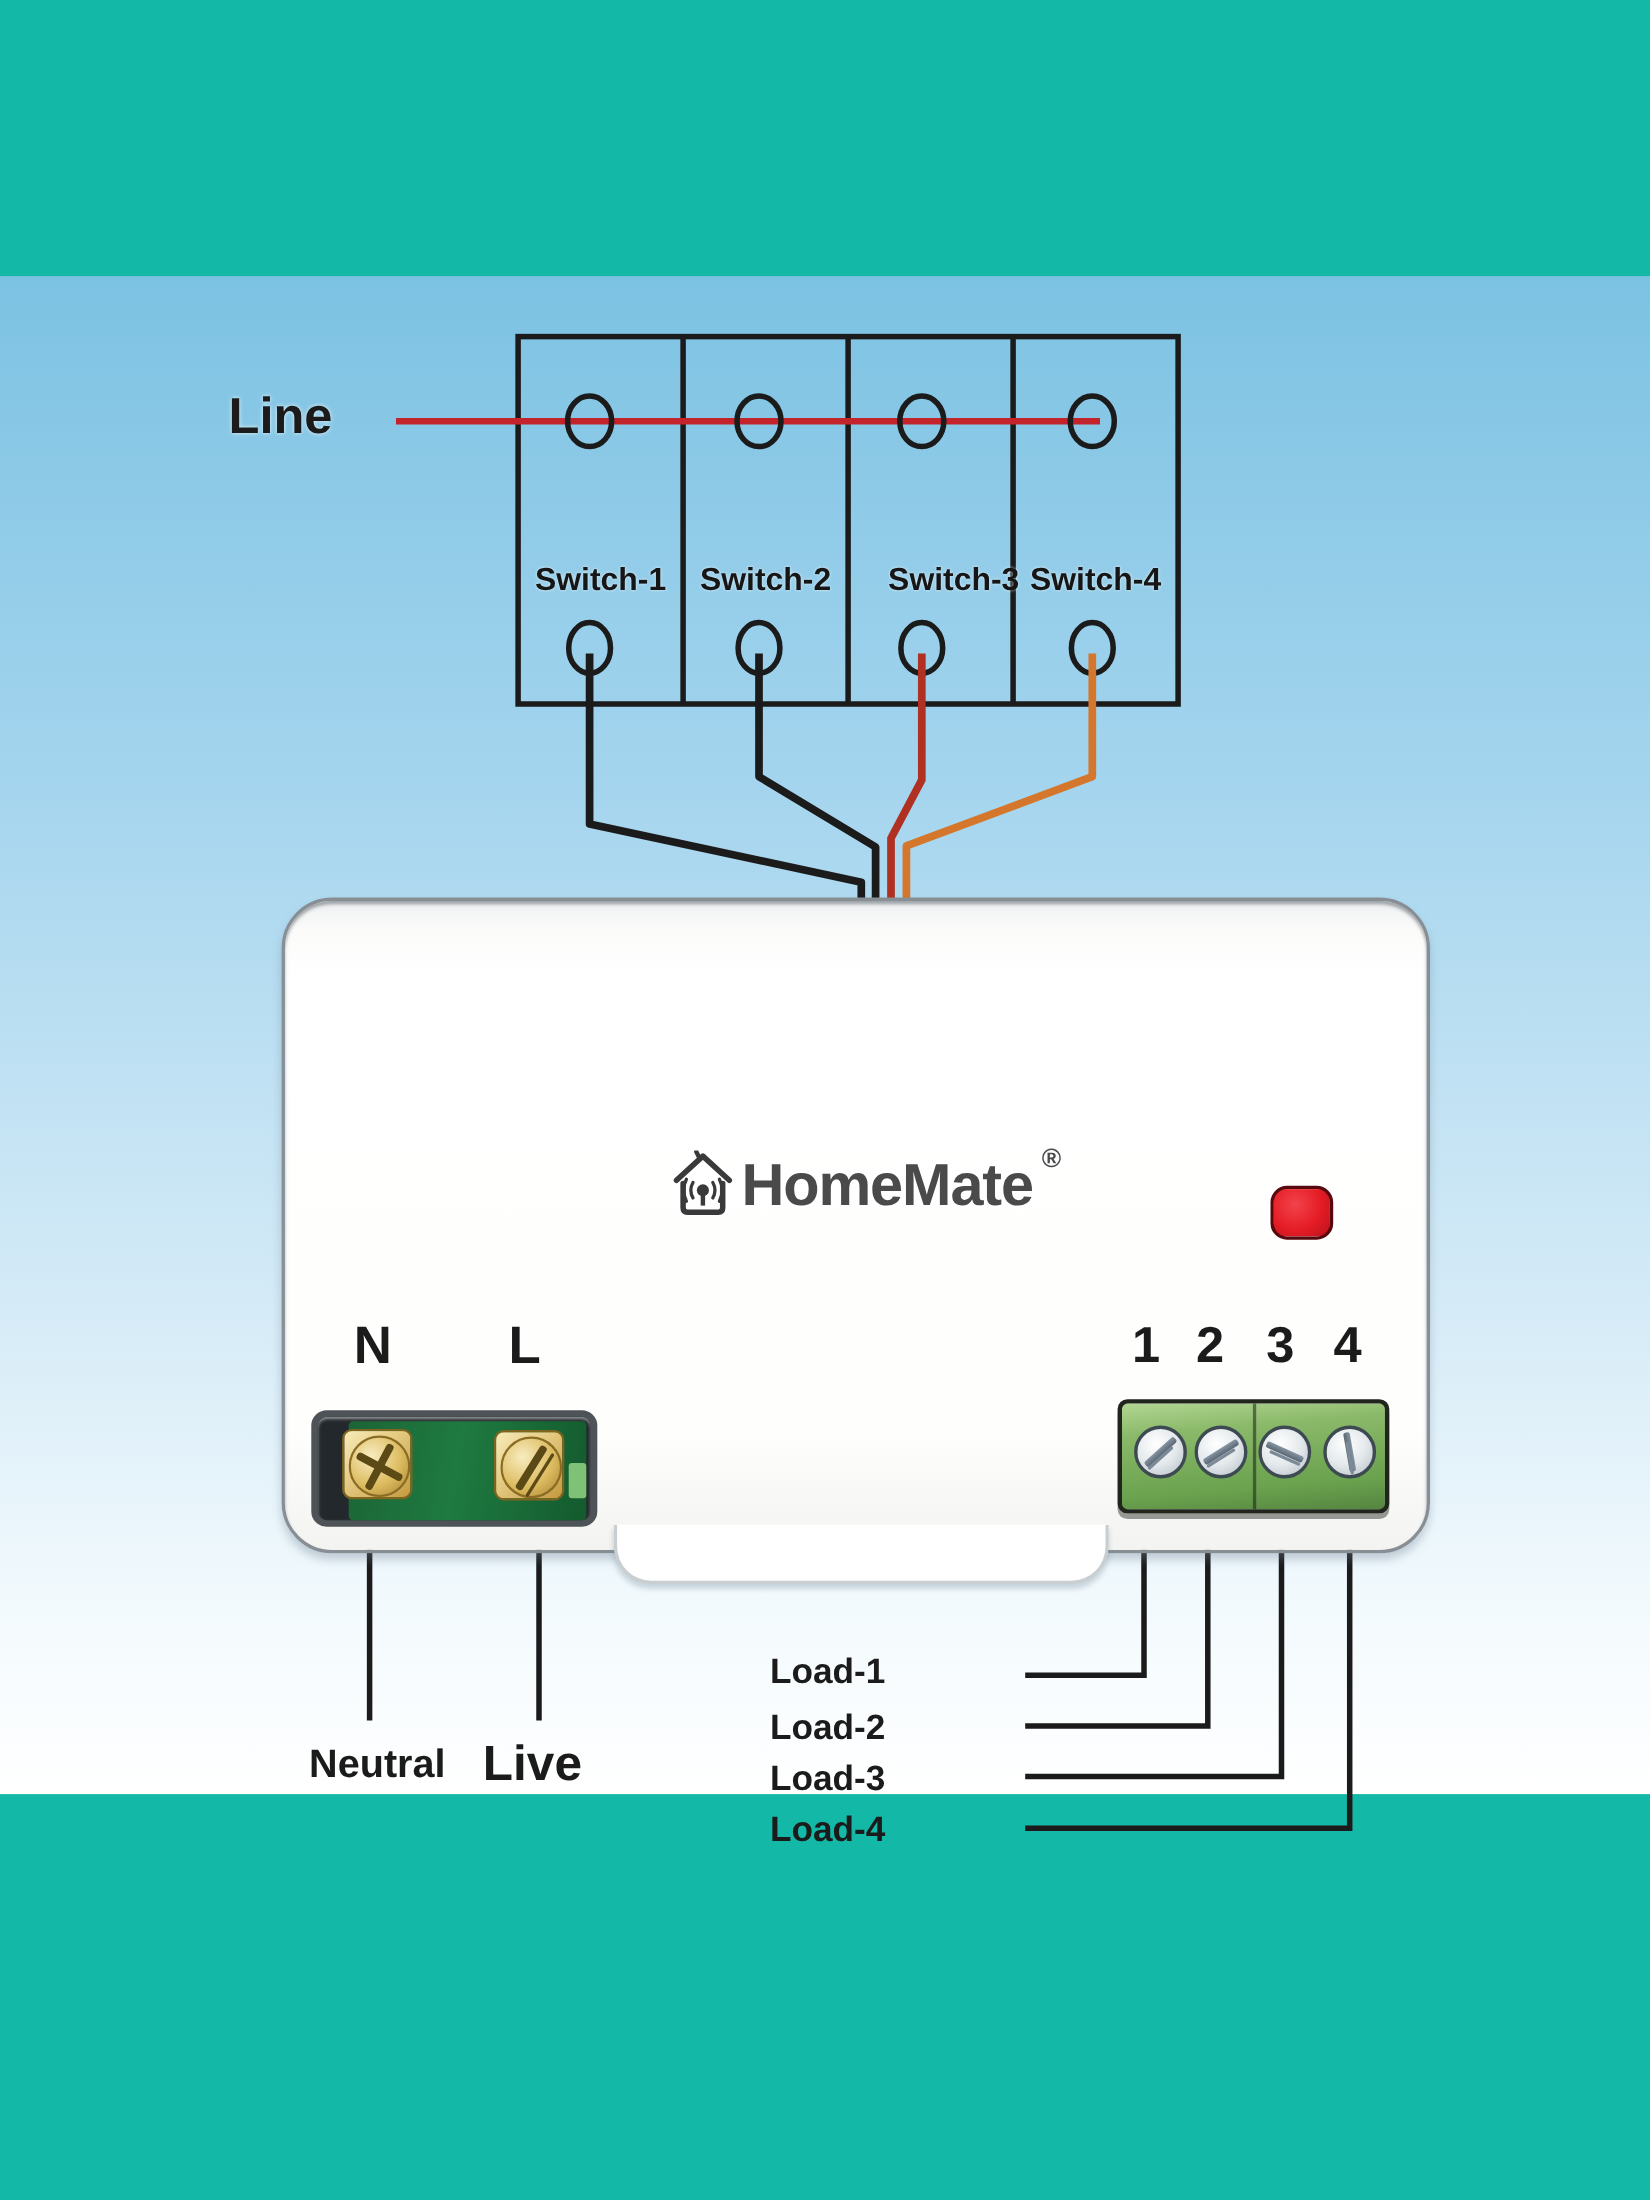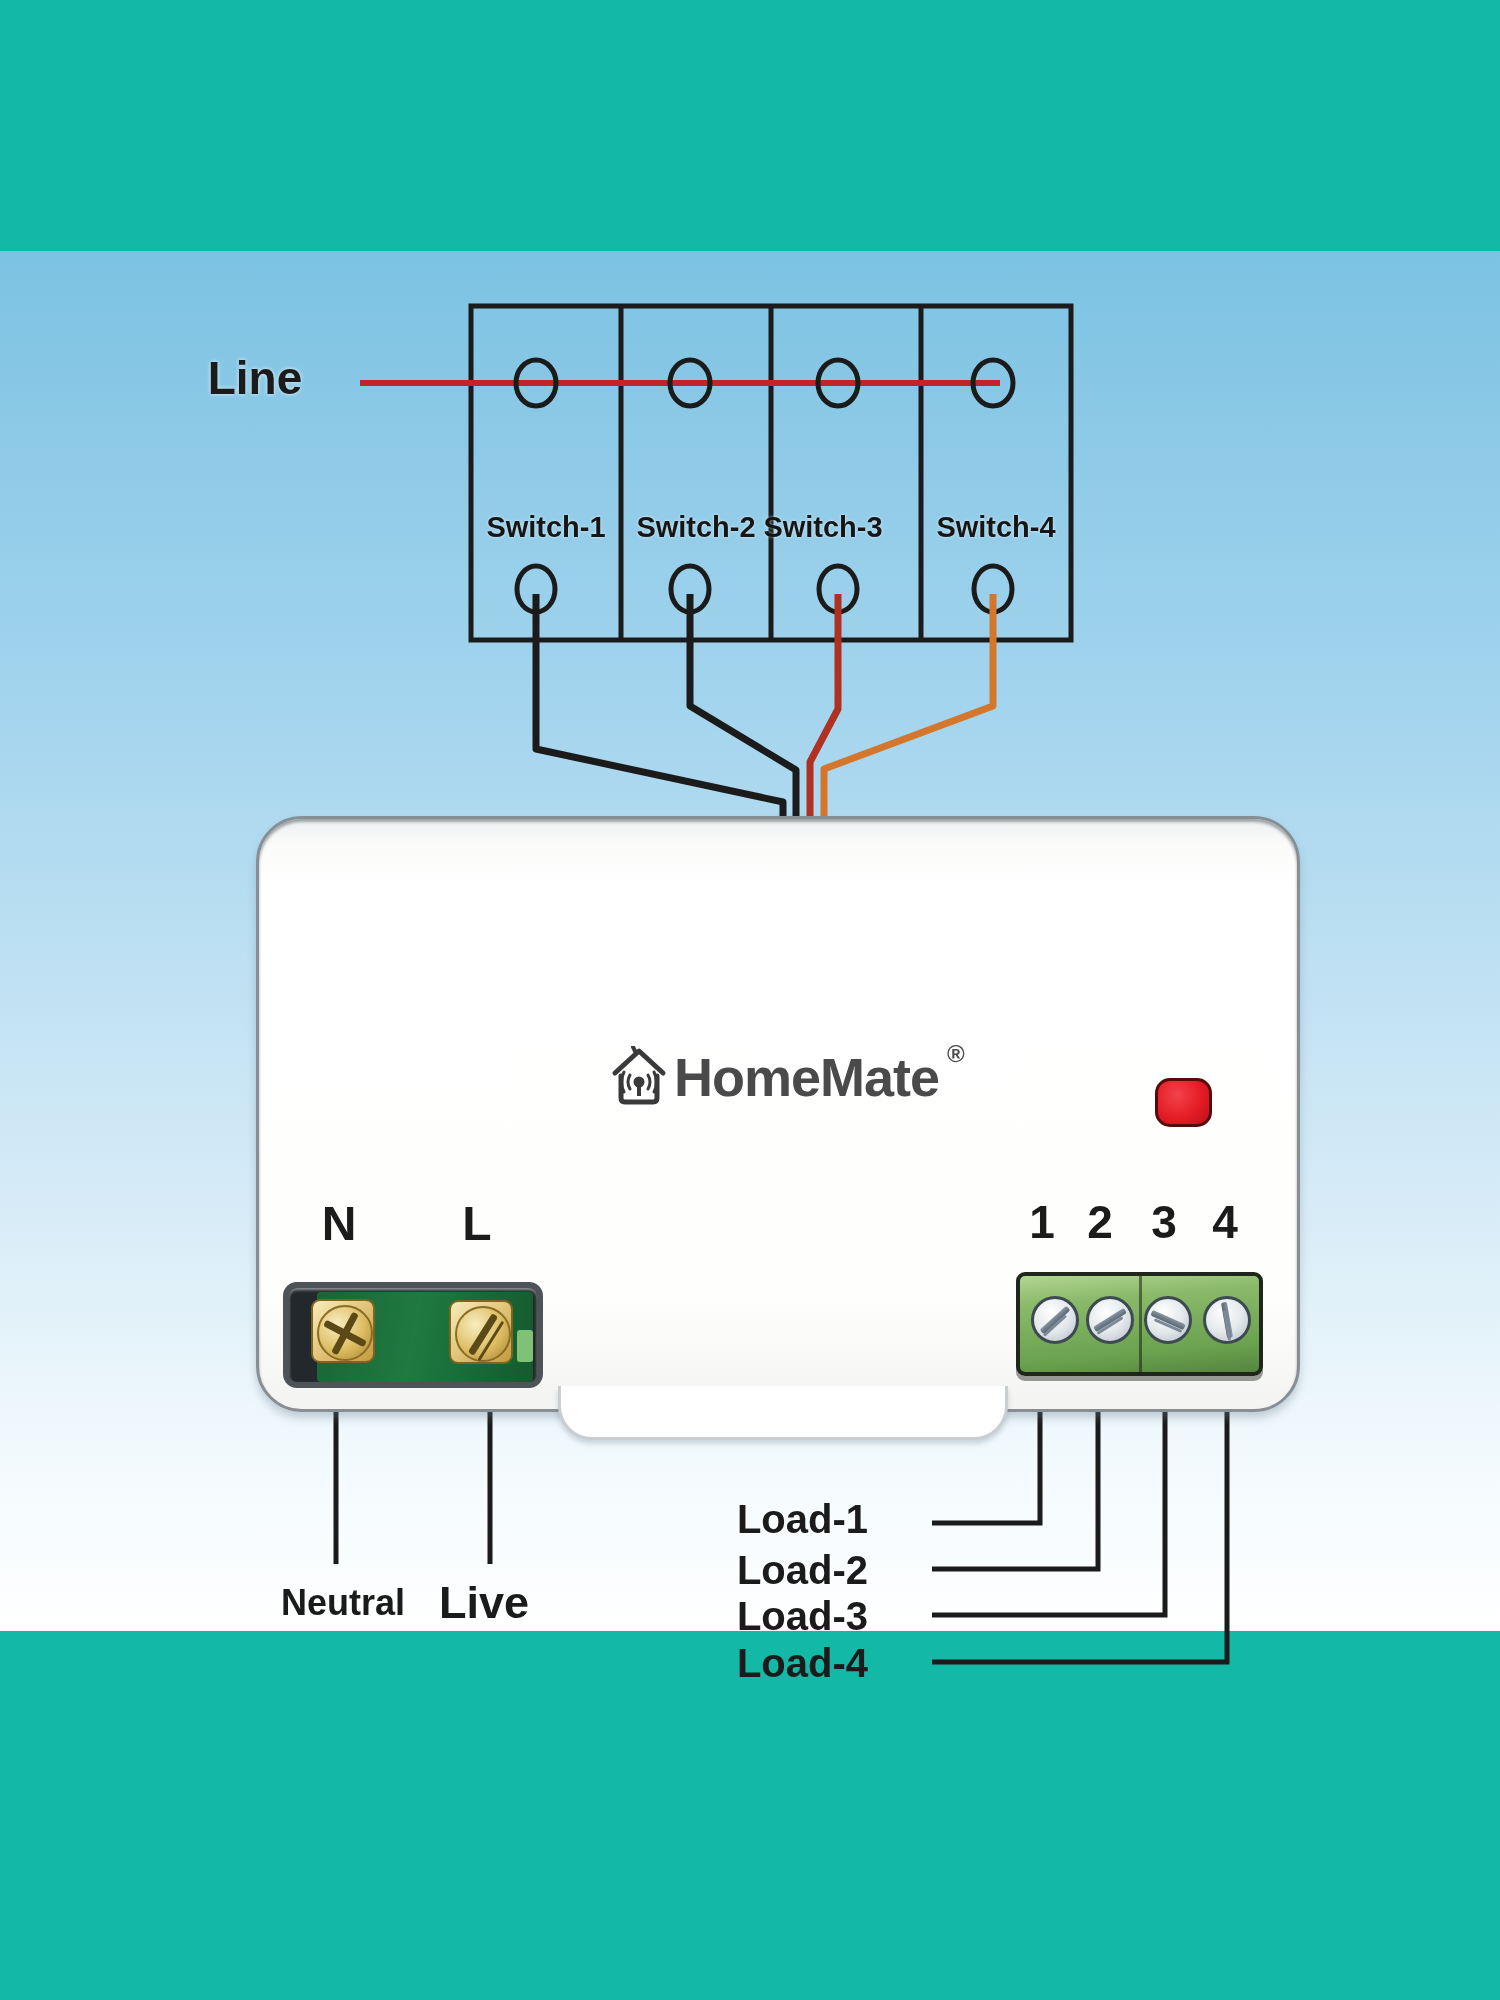--- a/index.html
+++ b/index.html
@@ -66,21 +66,21 @@
   .screw{position:absolute;top:20px;width:48px;height:48px;border-radius:50%;box-sizing:border-box;
           background:radial-gradient(circle at 40% 33%,#ffffff 0%,#e4e9ec 50%,#b4bec6 100%);
           border:3px solid #3e4a52;}
   .screw::before{content:"";position:absolute;left:50%;top:50%;width:36px;height:6px;margin:-3px 0 0 -18px;
           background:linear-gradient(#8795a3,#5a6874);border-radius:2px;transform:rotate(var(--rot,-40deg));}
   .screw::after{content:"";position:absolute;left:50%;top:50%;width:30px;height:3px;margin:4px 0 0 -15px;
           background:#7c8a98;border-radius:2px;transform:rotate(var(--rot,-40deg));}
   
   #label-neutral{left:258px;top:1578px;width:170px;font-size:36px;line-height:50px;text-align:center;}
   #label-live{left:424px;top:1578px;width:120px;font-size:45px;line-height:50px;text-align:center;}
-  .load-lbl{left:700px;width:205px;font-size:40px;line-height:46px;text-align:center;}
+  .load-lbl{left:700px;width:205px;font-size:32px;line-height:46px;text-align:left;}
 </style>
 </head>
 <body>
 
 <div id="page">
   <div id="sky"></div>
 
   <svg class="overlay" viewBox="0 0 1500 2000">
     <g>
       <rect class="box" x="471" y="306" width="600" height="334"></rect>
@@ -105,21 +105,21 @@
     <path class="lead" d="M490 1405 L490 1564"></path>
     <path class="lead" d="M1040 1405 L1040 1523 L932 1523"></path>
     <path class="lead" d="M1098 1405 L1098 1569 L932 1569"></path>
     <path class="lead" d="M1165 1405 L1165 1615 L932 1615"></path>
     <path class="lead" d="M1227 1405 L1227 1662 L932 1662"></path>
   </svg>
 
   <div class="lbl" id="line-label">Line</div>
   <div class="lbl sw-lbl" style="left:471px;">Switch-1</div>
   <div class="lbl sw-lbl" style="left:621px;">Switch-2</div>
-  <div class="lbl sw-lbl" style="left:748px;">Switch-3</div>
+  <div class="lbl sw-lbl" style="left:792px;">Switch-3</div>
   <div class="lbl sw-lbl" style="left:921px;">Switch-4</div>
 
   <div id="device"></div>
   <div id="device-tab"></div>
 
   <div id="logo">
     <svg width="58" height="62" viewBox="0 0 58 62">
       <path d="M5 27 L29 5 L53 27" fill="none" stroke="#3a3a3a" stroke-width="5" stroke-linecap="round" stroke-linejoin="round"></path>
       <path d="M26 7 L23 1" fill="none" stroke="#3a3a3a" stroke-width="4" stroke-linecap="round"></path>
       <path d="M11 30 L11 52 Q11 56 15 56 L43 56 Q47 56 47 52 L47 30" fill="none" stroke="#3a3a3a" stroke-width="5" stroke-linecap="round"></path>

